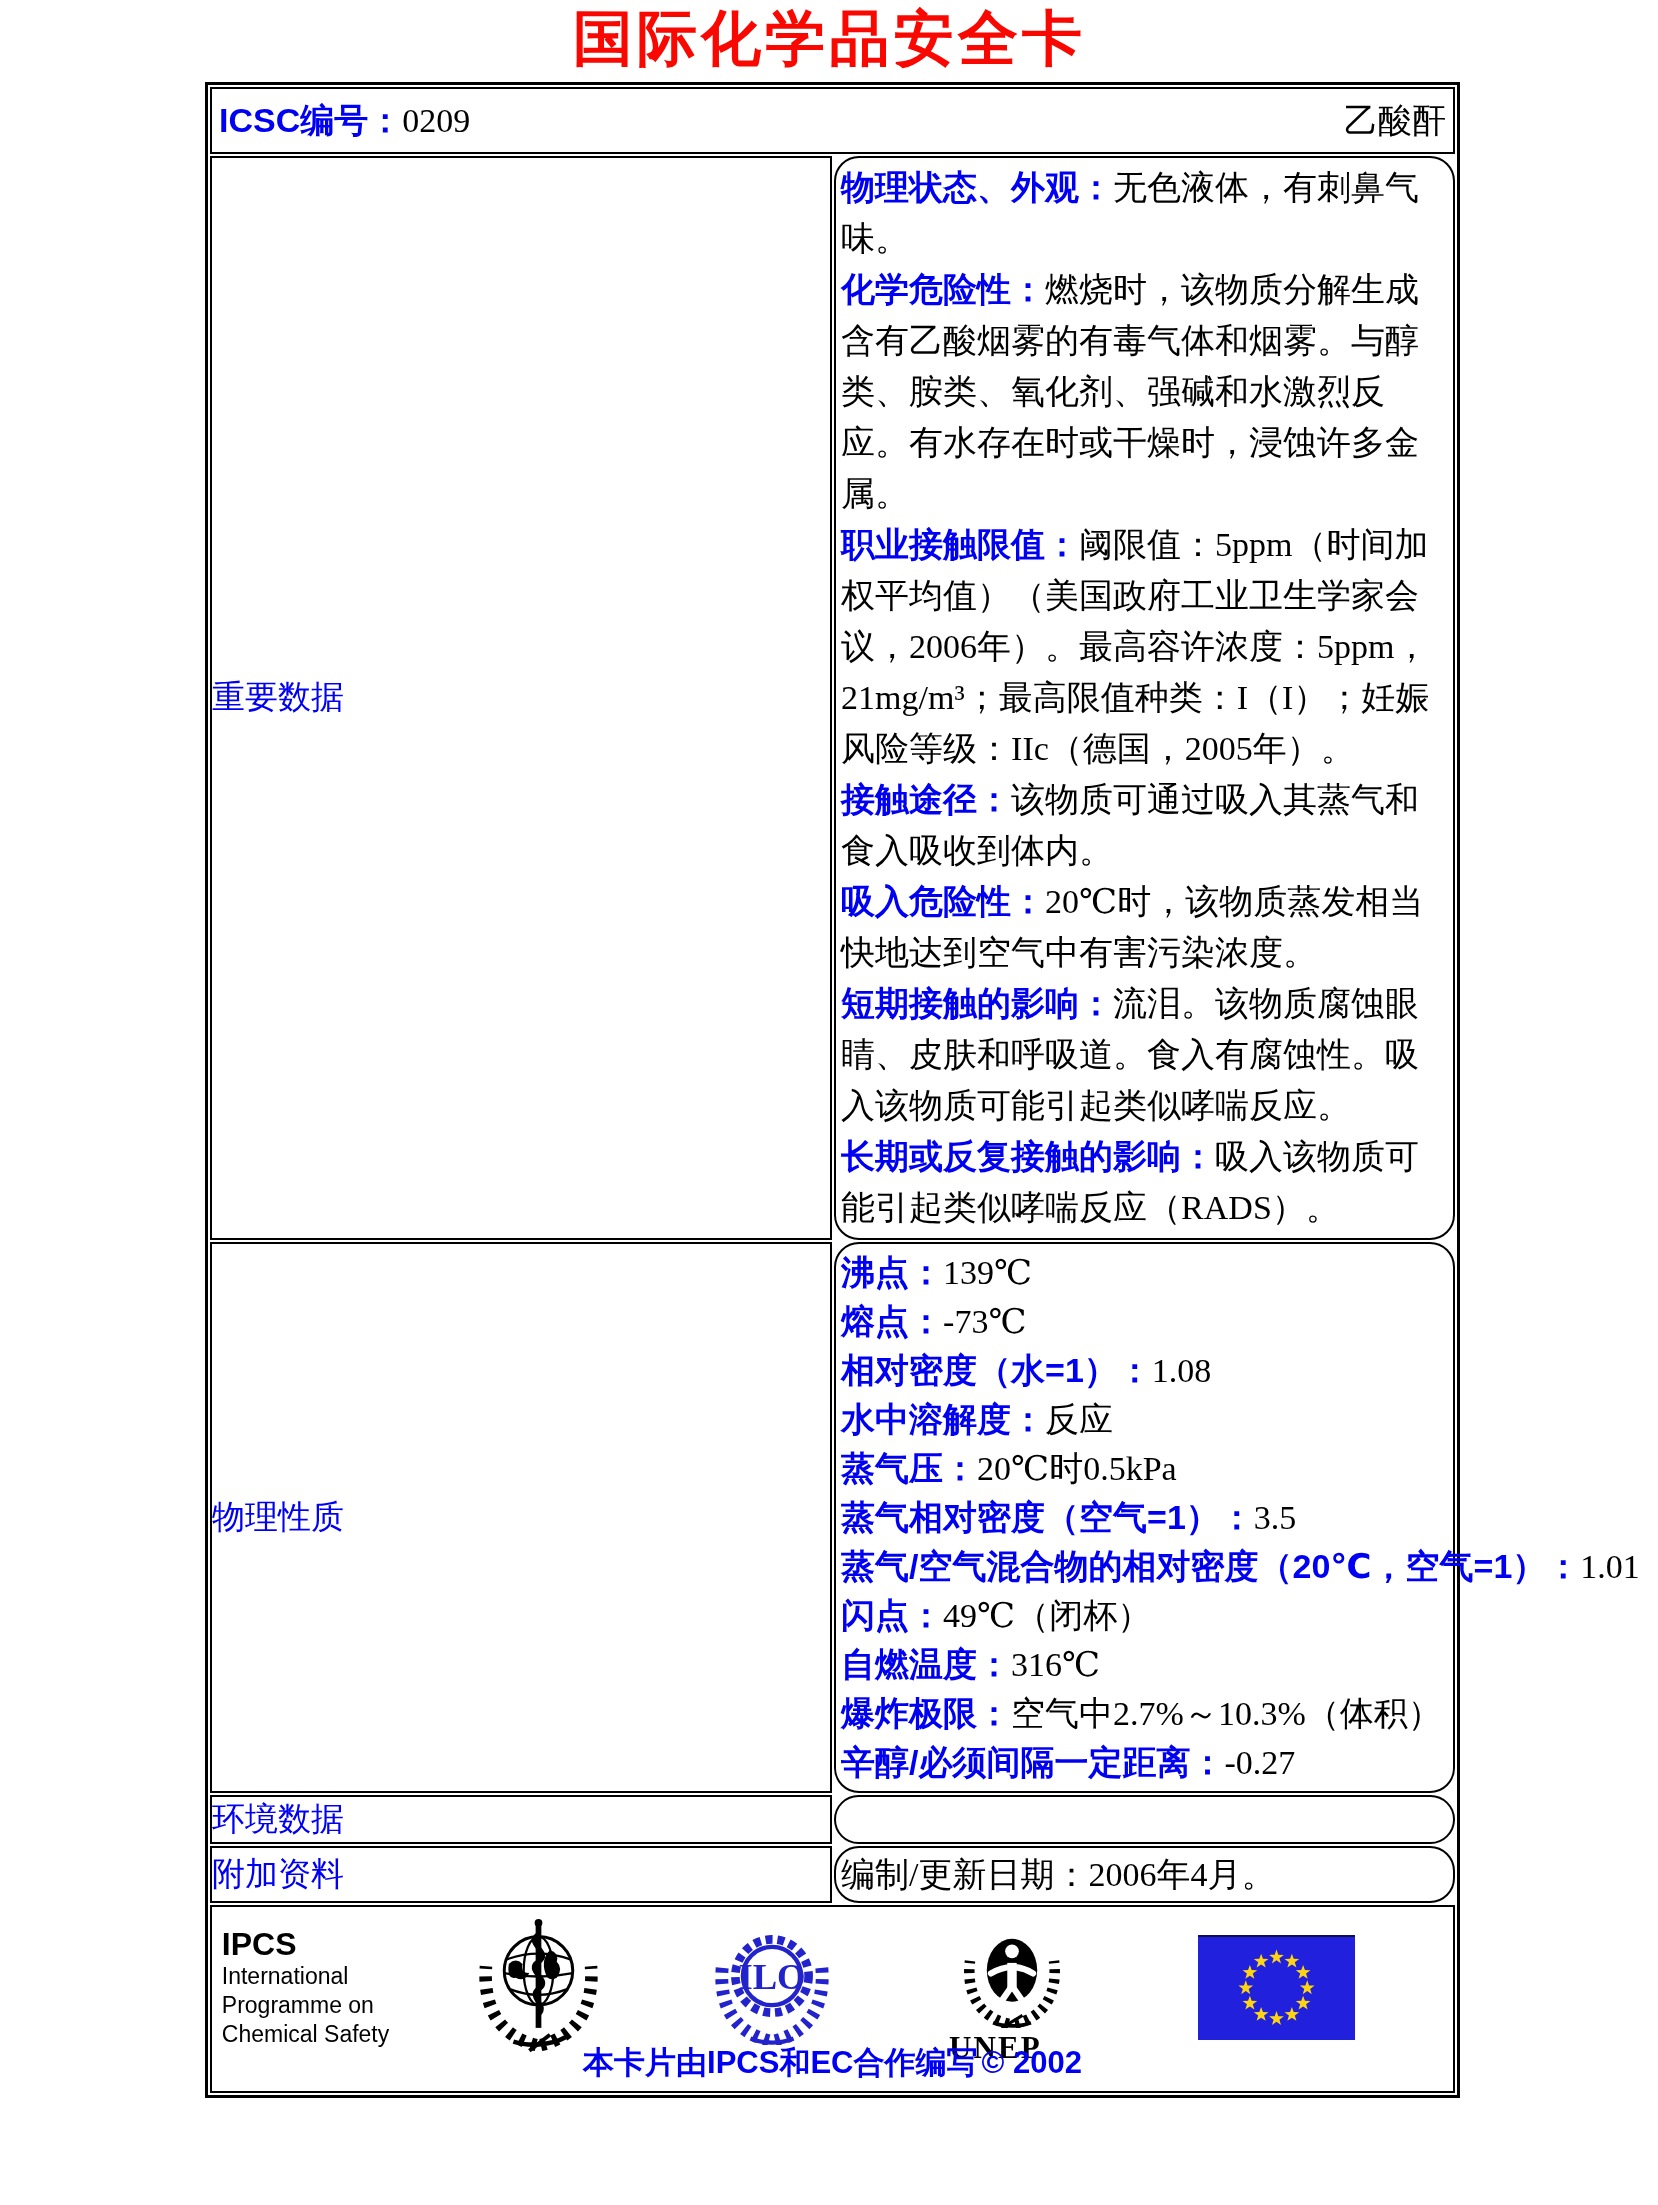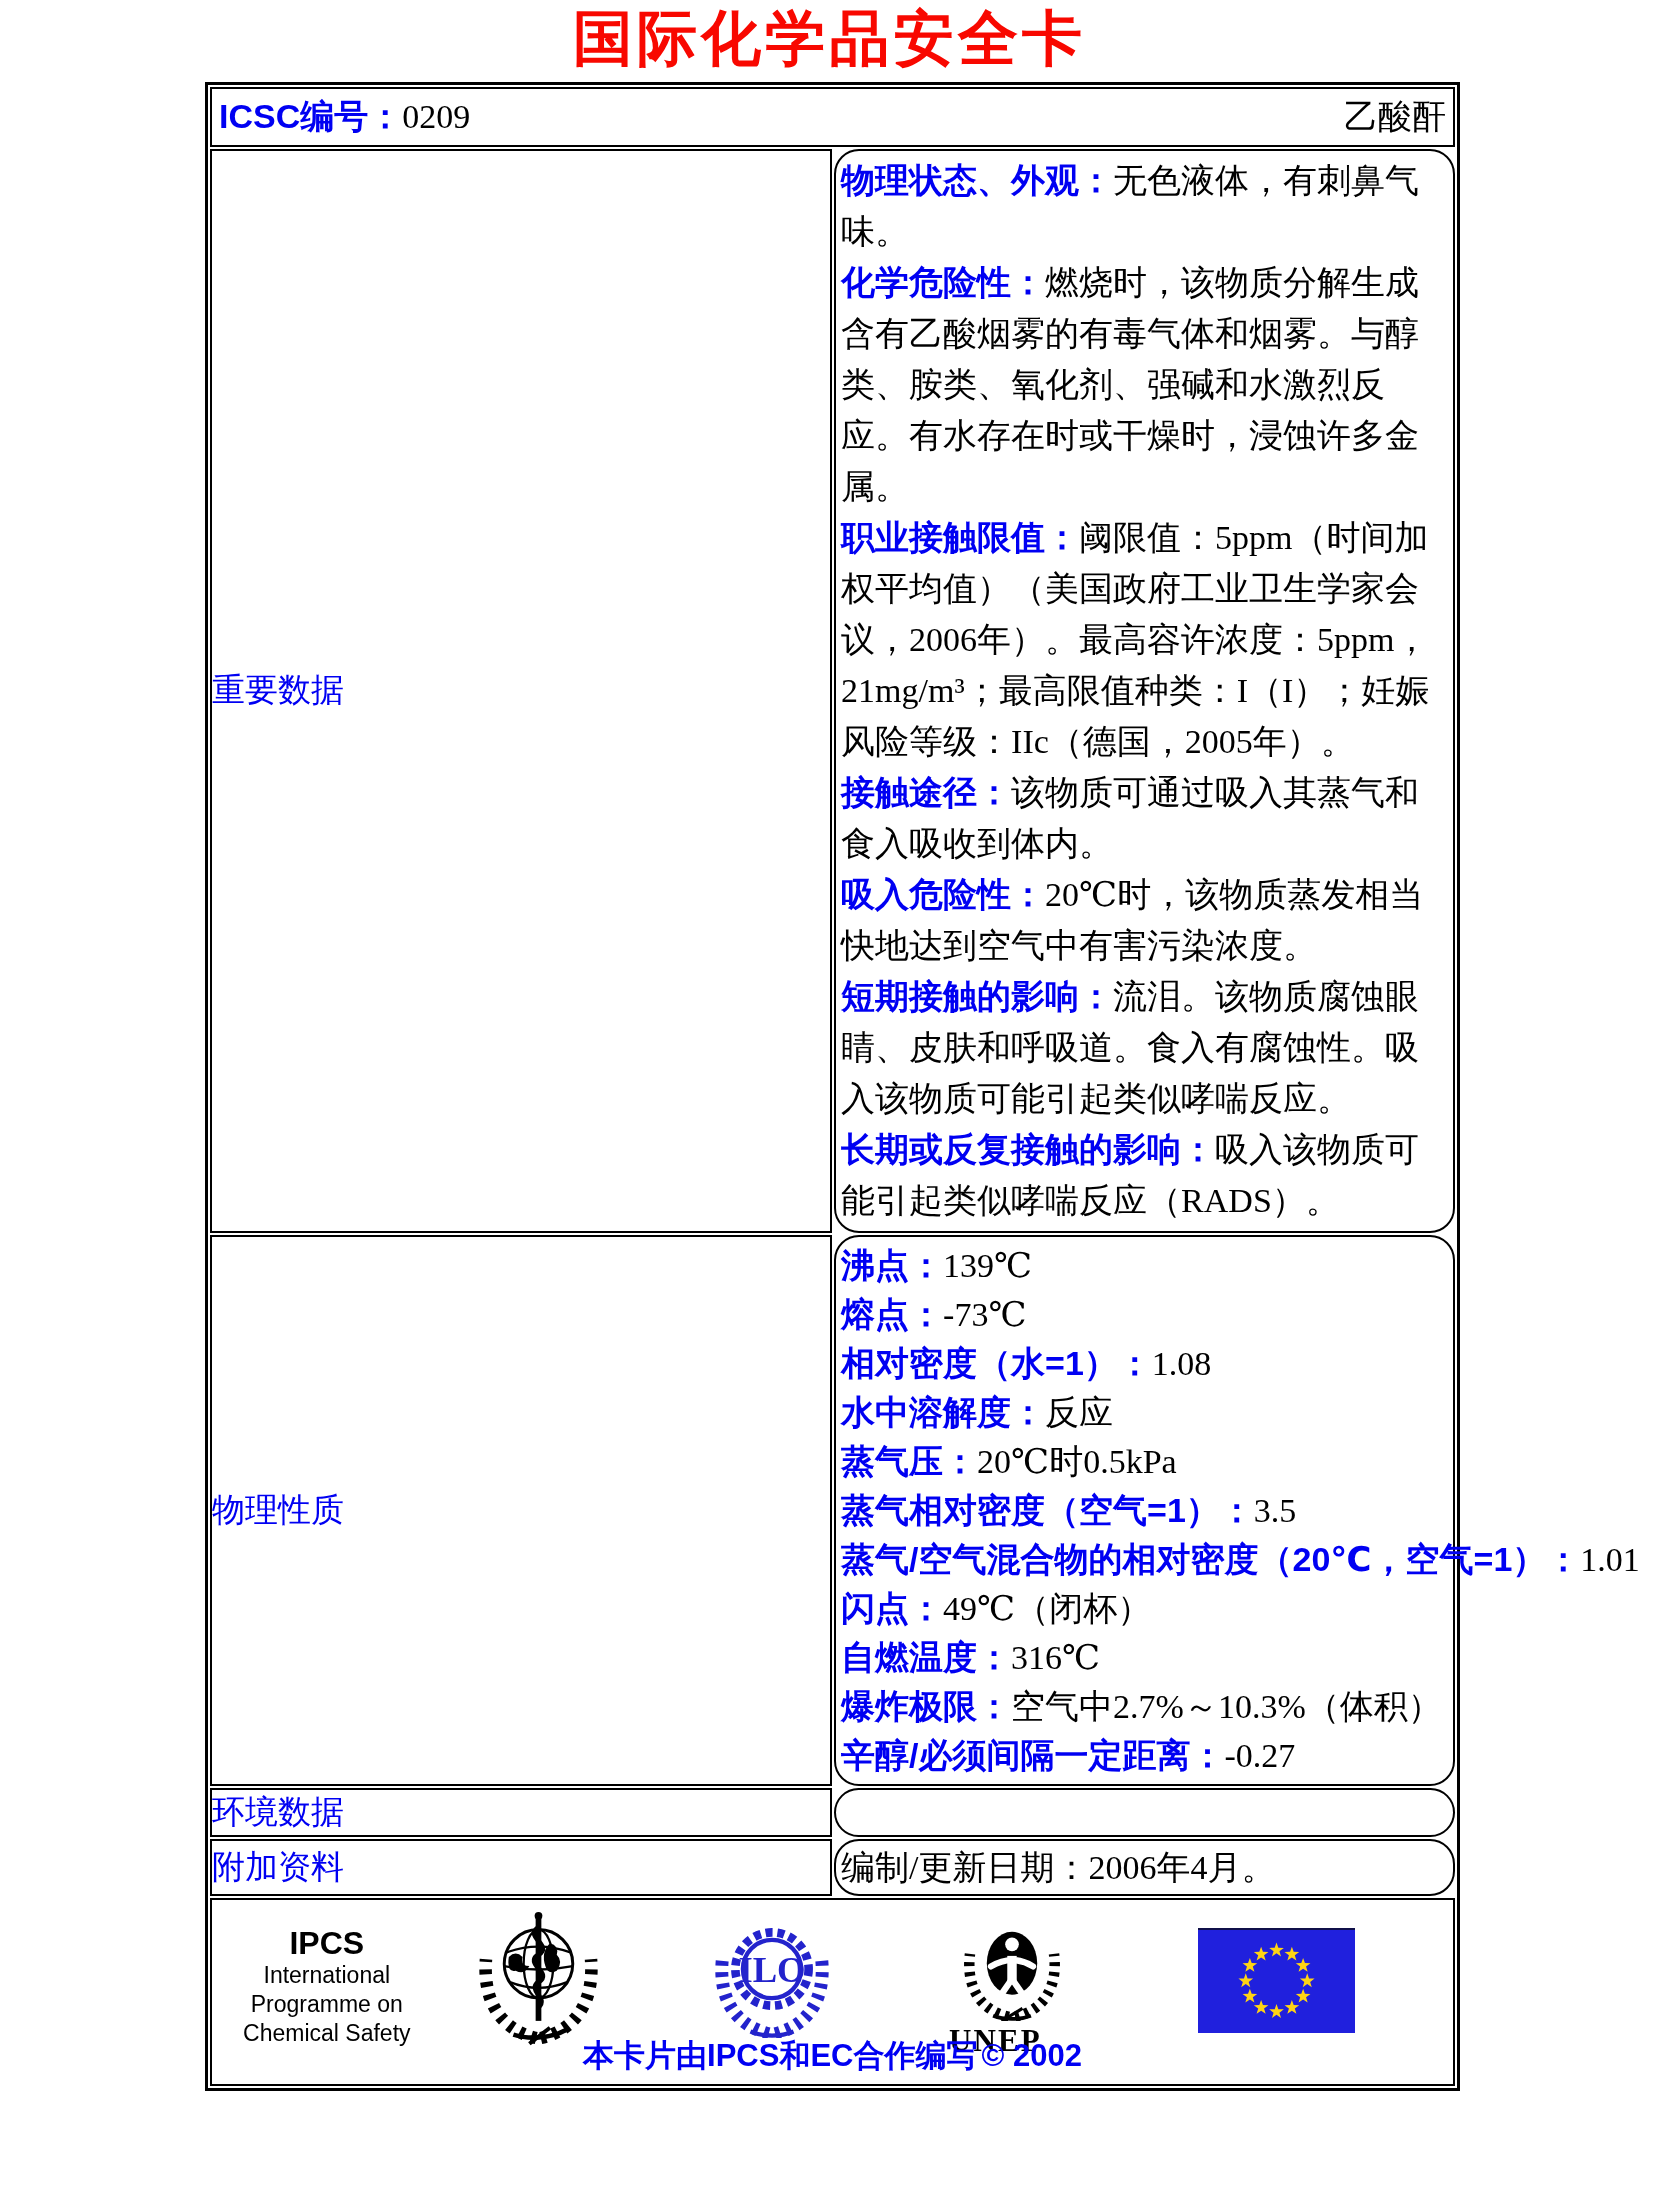--- a/index.html
+++ b/index.html
@@ -48,36 +48,36 @@
     color:var(--blue);
     font-family:"Liberation Sans","DejaVu Sans",sans-serif;
     font-size:33px;
   }
   td.content{vertical-align:top;padding:4.2px 9.8px 4.2px 5.6px;border-radius:25px;}
   .kv-label{
     color:var(--blue);
     font-family:"Liberation Sans","DejaVu Sans",sans-serif;
     font-weight:bold;
   }
-  .idrow{height:60px;}
+  .idrow{height:67px;}
   .idrow td{padding:0 7px;}
   .idline{display:flex;justify-content:space-between;align-items:center;}
   .chemname{font-size:34px;}
   .imp-cell{height:604px;}
   .imp-cell .para{line-height:51px;}
   .phys-cell{height:545px;padding-top:7px;}
   .phys-cell .line{line-height:49px;white-space:nowrap;}
   .env-cell{height:41px;}
   .notes-cell{height:98px;}
   .notes-cell .para{line-height:50px;}
   .add-cell{height:49px;}
   .add-cell .para{line-height:45px;}
   .ipcs-cell{height:188px;position:relative;padding:0;}
   
-  .ipcs-block{position:absolute;left:9.8px;top:25px;width:210px;text-align:center;}
+  .ipcs-block{position:absolute;left:9.8px;top:19px;width:210px;}
   .ipcs-title{
     font-family:"Liberation Sans","DejaVu Sans",sans-serif;
     font-weight:bold;font-size:32px;line-height:36px;color:#000;
   }
   .ipcs-sub{
     font-family:"Liberation Sans","DejaVu Sans",sans-serif;
     font-size:23px;line-height:29px;color:#000;
   }
   .logo{position:absolute;}
   .logo-who{left:258px;top:8.4px;}

